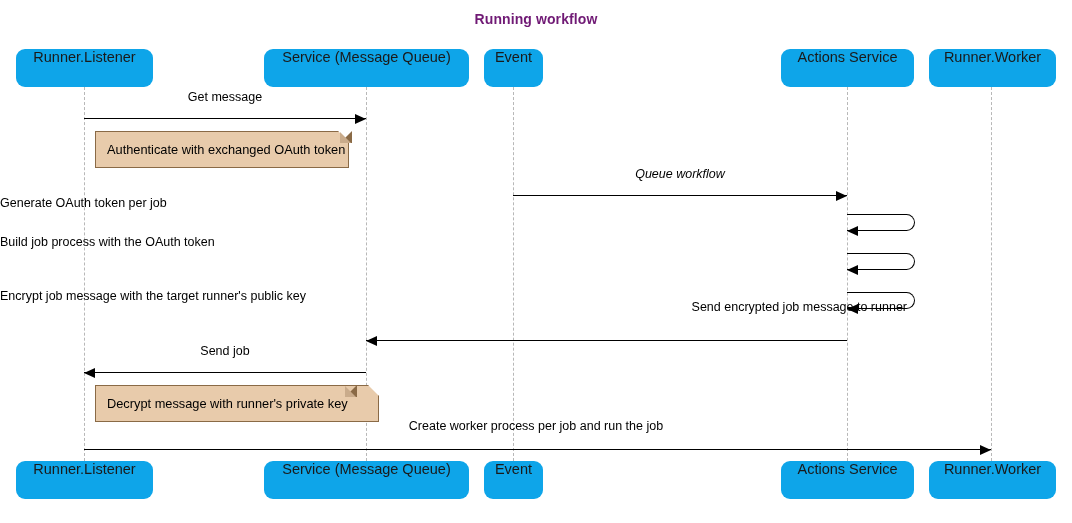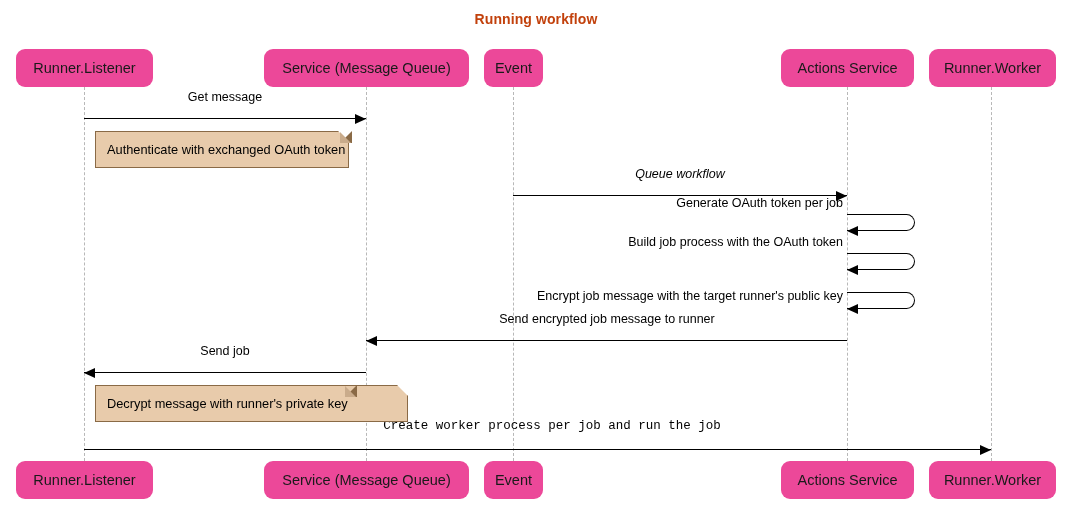--- a/index.html
+++ b/index.html
@@ -19,32 +19,32 @@
     overflow: hidden;
   }
   #title {
     position: absolute;
     left: 0;
     top: 11px;
     width: 1072px;
     text-align: center;
     font-size: 14px;
     font-weight: bold;
-    color: #c2410c;
+    color: #701a75;
     letter-spacing: 0.1px;
   }
   .participant {
     position: absolute;
     box-sizing: border-box;
-    background: #ec4899;
+    background: #0ea5e9;
     border-radius: 9px;
     color: #1a1a1a;
     font-size: 14.5px;
     display: flex;
-    align-items: center;
+    align-items: flex-start;
     justify-content: center;
     white-space: nowrap;
     height: 38px;
   }
   .lifeline {
     position: absolute;
     width: 0;
     border-left: 1px dashed #b8b8b8;
   }
   .msg-line {
@@ -66,21 +66,21 @@
     border-right: 11px solid #000000;
   }
   .msg-label {
     position: absolute;
     font-size: 12.5px;
     color: #000000;
     white-space: nowrap;
     text-align: center;
   }
   .msg-label.right-align {
-    text-align: right;
+    text-align: left;
   }
   .note {
     position: absolute;
     box-sizing: border-box;
     background: #e8cbab;
     border: 1.2px solid #8a6a46;
     font-size: 12.8px;
     color: #000000;
     display: flex;
     align-items: center;
@@ -173,34 +173,34 @@
       <div class="arrowhead left" style="left: 847px; top: 226px;"></div>
       <div class="msg-label right-align" style="left: 0px; width: 843px; top: 196px;">Generate OAuth token per job</div>
       <div class="selfloop" style="left: 847px; top: 253px; width: 68px; height: 17px;"></div>
       <div class="arrowhead left" style="left: 847px; top: 265px;"></div>
       <div class="msg-label right-align" style="left: 0px; width: 843px; top: 235px;">Build job process with the OAuth token</div>
       <div class="selfloop" style="left: 847px; top: 292px; width: 68px; height: 17px;"></div>
       <div class="arrowhead left" style="left: 847px; top: 304px;"></div>
       <div class="msg-label right-align" style="left: 0px; width: 843px; top: 289px;">Encrypt job message with the target runner's public key</div>
       <div class="msg-line" style="left: 366px; top: 340px; width: 481px;"></div>
       <div class="arrowhead left" style="top: 335.6px; left: 366px;"></div>
-      <div class="msg-label" style="left: 307px; width: 600px; top: 312px;">Send encrypted job message to runner</div>
+      <div class="msg-label" style="left: 307px; width: 600px; top: 300px; text-align: right;">Send encrypted job message to runner</div>
       <div class="msg-line" style="left: 84px; top: 372px; width: 282px;"></div>
       <div class="arrowhead left" style="top: 367.6px; left: 84px;"></div>
       <div class="msg-label" style="left: -75px; width: 600px; top: 344px;">Send job</div>
       <div class="msg-line" style="left: 84px; top: 449px; width: 907px;"></div>
       <div class="arrowhead right" style="top: 444.6px; left: 980px;"></div>
-      <div class="msg-label" style="left: 252px; width: 600px; top: 419px; font-family: Liberation Mono, monospace;">Create worker process per job and run the job</div>
+      <div class="msg-label" style="left: 236px; width: 600px; top: 419px;">Create worker process per job and run the job</div>
     </div>
   <div id="notes">
       <div class="note" style="left: 95px; top: 131px; width: 254px; height: 37px;">
         <span>Authenticate with exchanged OAuth token</span>
       </div>
       <div class="note-fold-edge" style="left: 340px; top: 131px;"></div>
       <div class="note-fold" style="left: 340px; top: 132px;"></div>
-      <div class="note" style="left: 95px; top: 385px; width: 313px; height: 37px;">
+      <div class="note" style="left: 95px; top: 385px; width: 284px; height: 37px;">
         <span>Decrypt message with runner's private key</span>
       </div>
       <div class="note-fold-edge" style="left: 345px; top: 385px;"></div>
       <div class="note-fold" style="left: 345px; top: 386px;"></div>
     </div>
 
 </div>
 
 </body></html>

